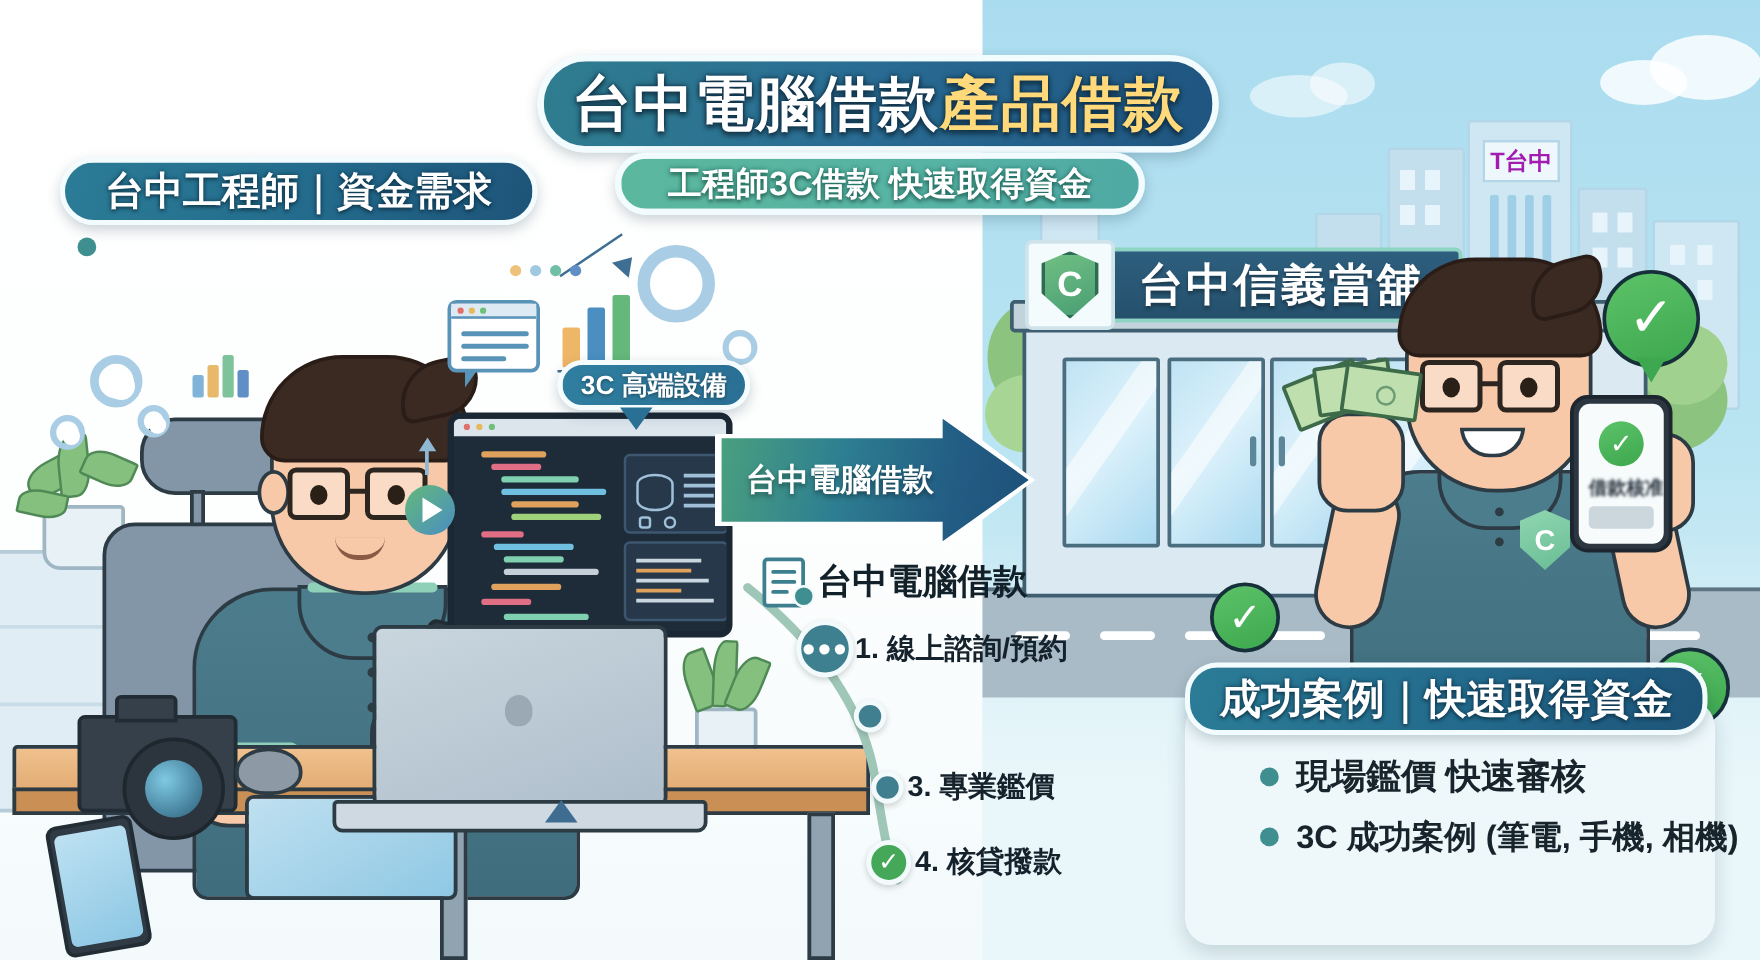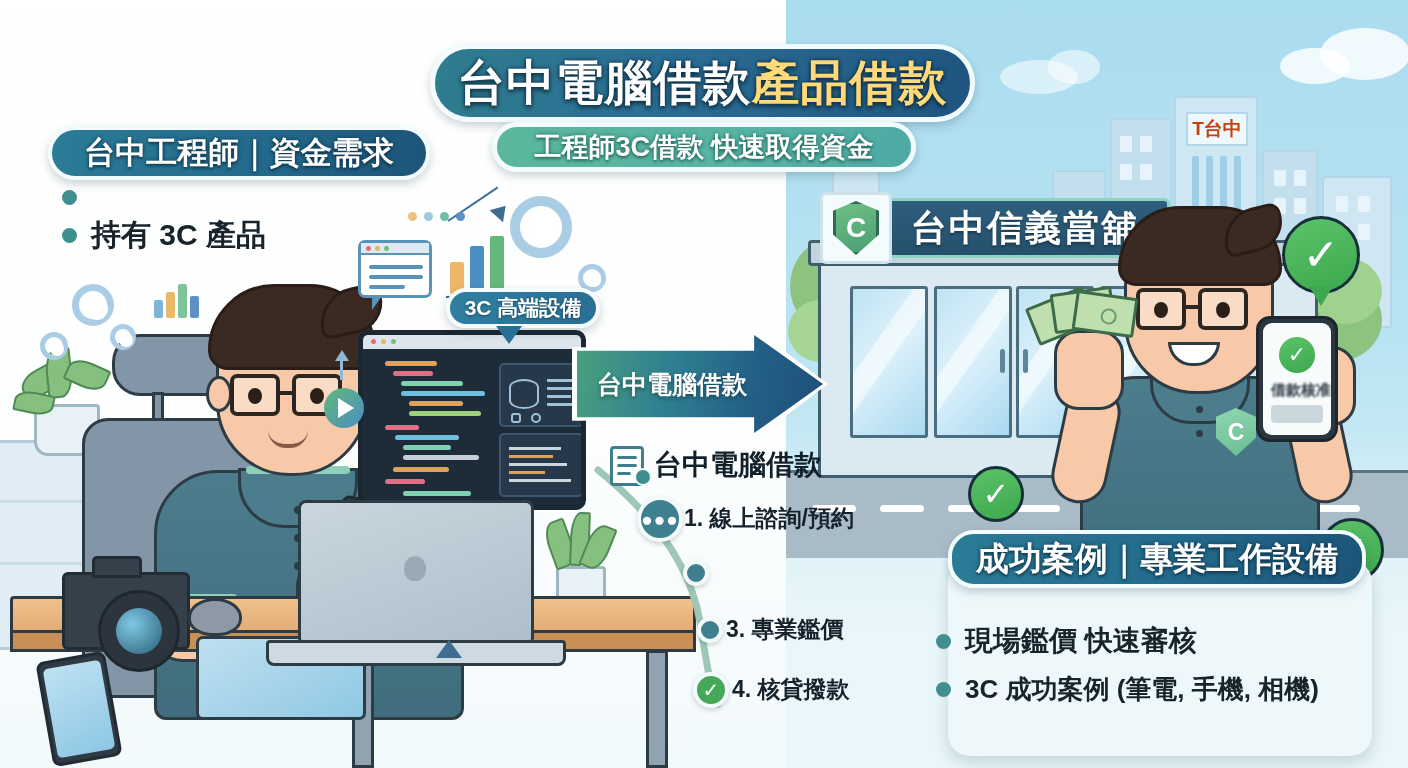--- a/index.html
+++ b/index.html
@@ -22,21 +22,21 @@
   
   .cloud { position:absolute; background:#ffffff; border-radius:50%; opacity:.82; }
 
   
   .bld { position:absolute; background:#cfe7f3; border:2px solid #b3d7e8; border-radius:3px; }
   .bld.d { background:#c3dfee; }
   .bld-win { position:absolute; background:#e7f4fb; border-radius:1px; }
   .bld-stripe { position:absolute; background:#9ecfe6; border-radius:2px; }
   .bld-sign { position:absolute; background:#eef8fc; border:2px solid #b3d7e8;
               display:flex; align-items:center; justify-content:center;
-              color:#c2410c; font-weight:700; }
+              color:#a21caf; font-weight:700; }
 
   
   .tree-c { position:absolute; border-radius:50%; }
   .tree-t { position:absolute; background:#8fbf7a; border-radius:2px; }
 
   
   .shop-body { position:absolute; background:#dbeaf2; border:3px solid #3f5e70; border-radius:4px; }
   .shop-awn  { position:absolute; background:#c3d3dc; border:3px solid #3f5e70; }
   .shop-win  { position:absolute; background:linear-gradient(135deg,#bfe3f4 0%,#def2fb 45%,#a9d9f0 100%);
                border:3px solid #4a6d80; border-radius:3px; overflow:hidden; }
@@ -512,24 +512,20 @@
   </div>
 
   <div class="pill pill-head" style="left:48px;top:126px;width:382px;height:54px;font-size:31px;">
     <span>台中工程師｜資金需求</span>
   </div>
 
   <div style="position:absolute;left:62px;top:190px;">
     <div class="bullet-row" style="margin-bottom:10px;">
       <span class="bdot"></span>
     </div>
-    <div class="bullet-row">
-      <span class="bdot"></span>
-      <span class="btxt" style="font-size:30px;">持有 3C 產品</span>
-    </div>
   </div>
 
   <div class="pill pill-tag" style="left:446px;top:288px;width:154px;height:40px;font-size:21px;">
     <span>3C 高端設備</span>
   </div>
   <div class="tag-tail" style="left:496px;top:326px;border-top:18px solid #2a6f94;"></div>
 
   <div class="tag-tail" style="left:436px;top:640px;border-bottom:18px solid #3e6d91;"></div>
 
   <div class="proc-arrow-bd" style="left:572px;top:330px;width:256px;height:108px;"></div>
@@ -570,24 +566,24 @@
   <div class="tl-node green" style="left:693px;top:672px;width:36px;height:36px;">
     <span class="check-glyph" style="font-size:20px;">✓</span>
   </div>
   <div class="step-txt" style="left:732px;top:674px;font-size:23px;">
     <span>4.</span>
     <span>核貸撥款</span>
   </div>
 
   <div class="card" style="left:948px;top:560px;width:424px;height:196px;"></div>
   <div class="pill pill-head" style="left:948px;top:530px;width:418px;height:58px;font-size:33px;border-radius:26px;">
-    <span>成功案例｜專業工作設備</span>
-  </div>
-
-  <div style="position:absolute;left:936px;top:602px;margin-top:20px;">
+    <span>成功案例｜快速取得資金</span>
+  </div>
+
+  <div style="position:absolute;left:1008px;top:602px;">
     <div class="bullet-row" style="margin-bottom:12px;">
       <span class="bdot"></span>
       <span class="btxt" style="font-size:28px;">現場鑑價 快速審核</span>
     </div>
     <div class="bullet-row" style="margin-bottom:12px;">
       <span class="bdot"></span>
       <span class="btxt" style="font-size:26px;">3C 成功案例 (筆電, 手機, 相機)</span>
     </div>
   </div>
 

